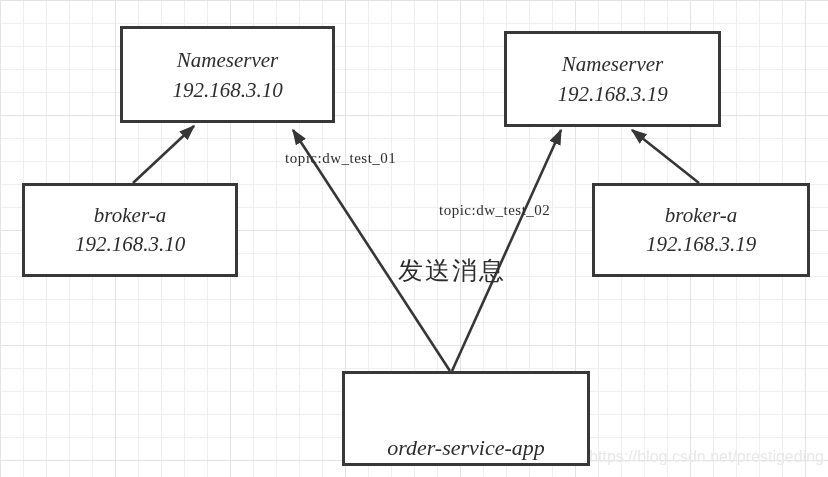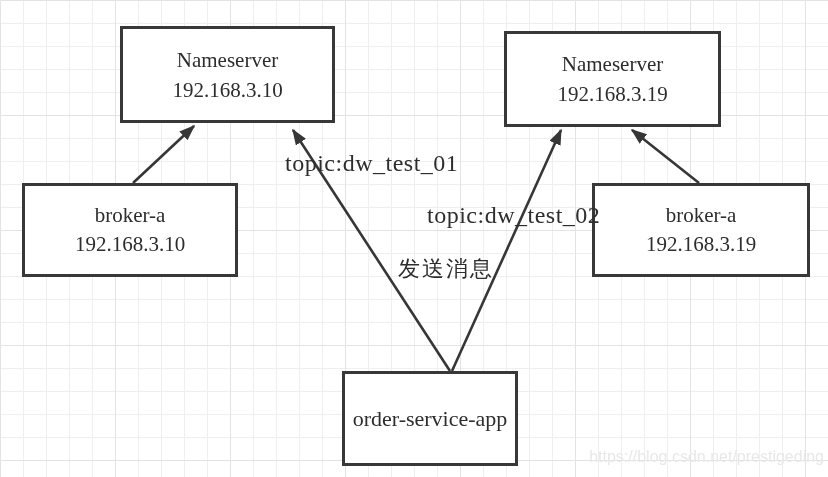--- a/index.html
+++ b/index.html
@@ -38,35 +38,36 @@
     box-sizing: border-box;
     background: #ffffff;
     border: 3px solid var(--node-border, #383838);
     display: flex;
     flex-direction: column;
     align-items: center;
     justify-content: center;
     text-align: center;
     color: var(--text, #2d2d2d);
     font-size: 21px;
+    font-style: italic;
   }
   .node .nline { line-height: 30px; white-space: nowrap; }
   .node.three-lines .nline { line-height: 29px; }
   .node.single .nline { font-size: 22px; }
   .edge-label {
     position: absolute;
     z-index: 3;
     color: var(--text, #2d2d2d);
-    font-size: 24px;
+    font-size: 15px;
     white-space: nowrap;
     letter-spacing: 0.5px;
   }
   .edge-label.cjk {
     font-family: Liberation Serif, serif;
-    font-size: 22px;
+    font-size: 25px;
     letter-spacing: 2px;
   }
   .watermark {
     position: absolute;
     z-index: 4;
     right: 4px;
     top: 448px;
     font-family: "Liberation Sans", "DejaVu Sans", sans-serif;
     font-size: 16px;
     color: var(--watermark, #e8e8e8);
@@ -103,25 +104,25 @@
   <div class="node three-lines" style="left:22px; top:183px; width:216px; height:94px;">
     <div class="nline">broker-a</div>
     <div class="nline">192.168.3.10</div>
   </div>
 
   <div class="node three-lines" style="left:592px; top:183px; width:218px; height:94px;">
     <div class="nline">broker-a</div>
     <div class="nline">192.168.3.19</div>
   </div>
 
-  <div class="node single" style="left:342px; top:371px; width:176px; height:95px;">
+  <div class="node single" style="left:342px; top:371px; width:248px; height:95px;justify-content:flex-end;">
     <div class="nline">order-service-app</div>
   </div>
 
   <div class="edge-label" style="left:285px; top:150px;">topic:dw_test_01</div>
 
-  <div class="edge-label" style="left:427px; top:202px;">topic:dw_test_02</div>
+  <div class="edge-label" style="left:439px; top:202px;">topic:dw_test_02</div>
 
   <div class="edge-label cjk" style="left:398px; top:254px;">发送消息</div>
 
   <div class="watermark">https://blog.csdn.net/prestigeding</div>
 
 </div>
 
 </body></html>

